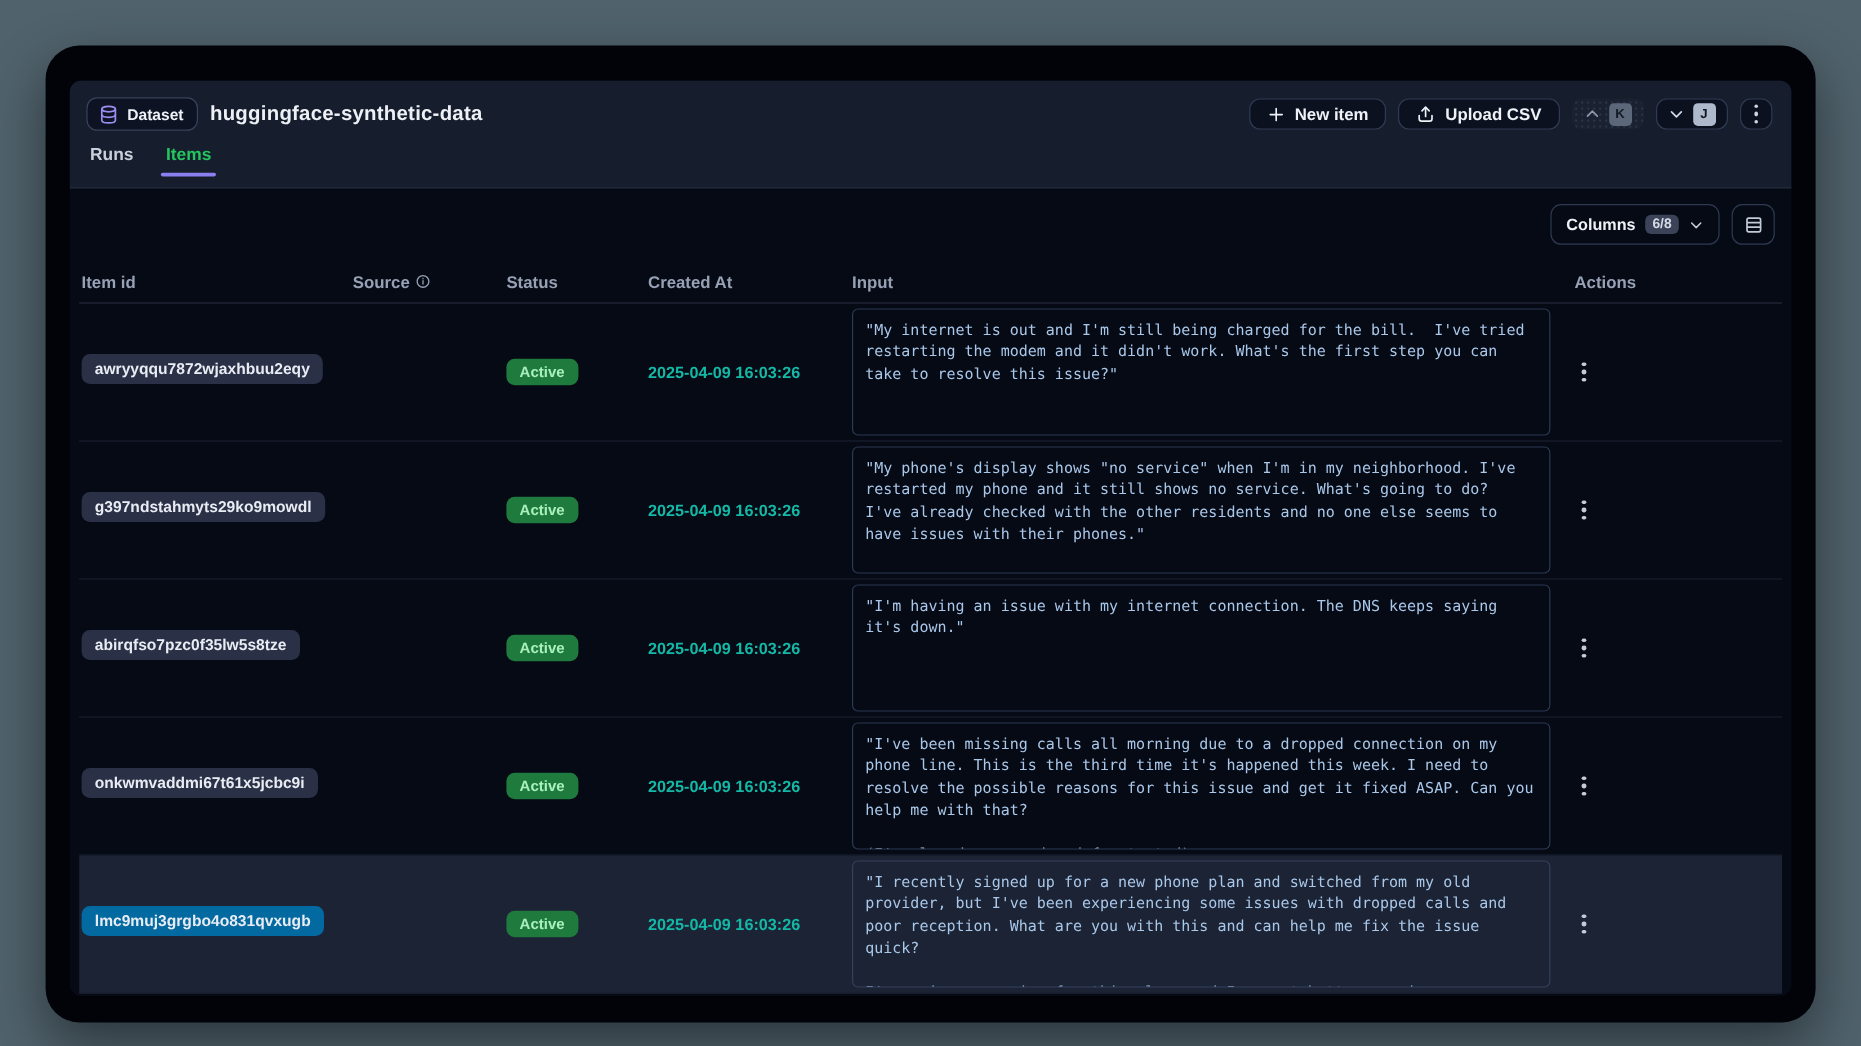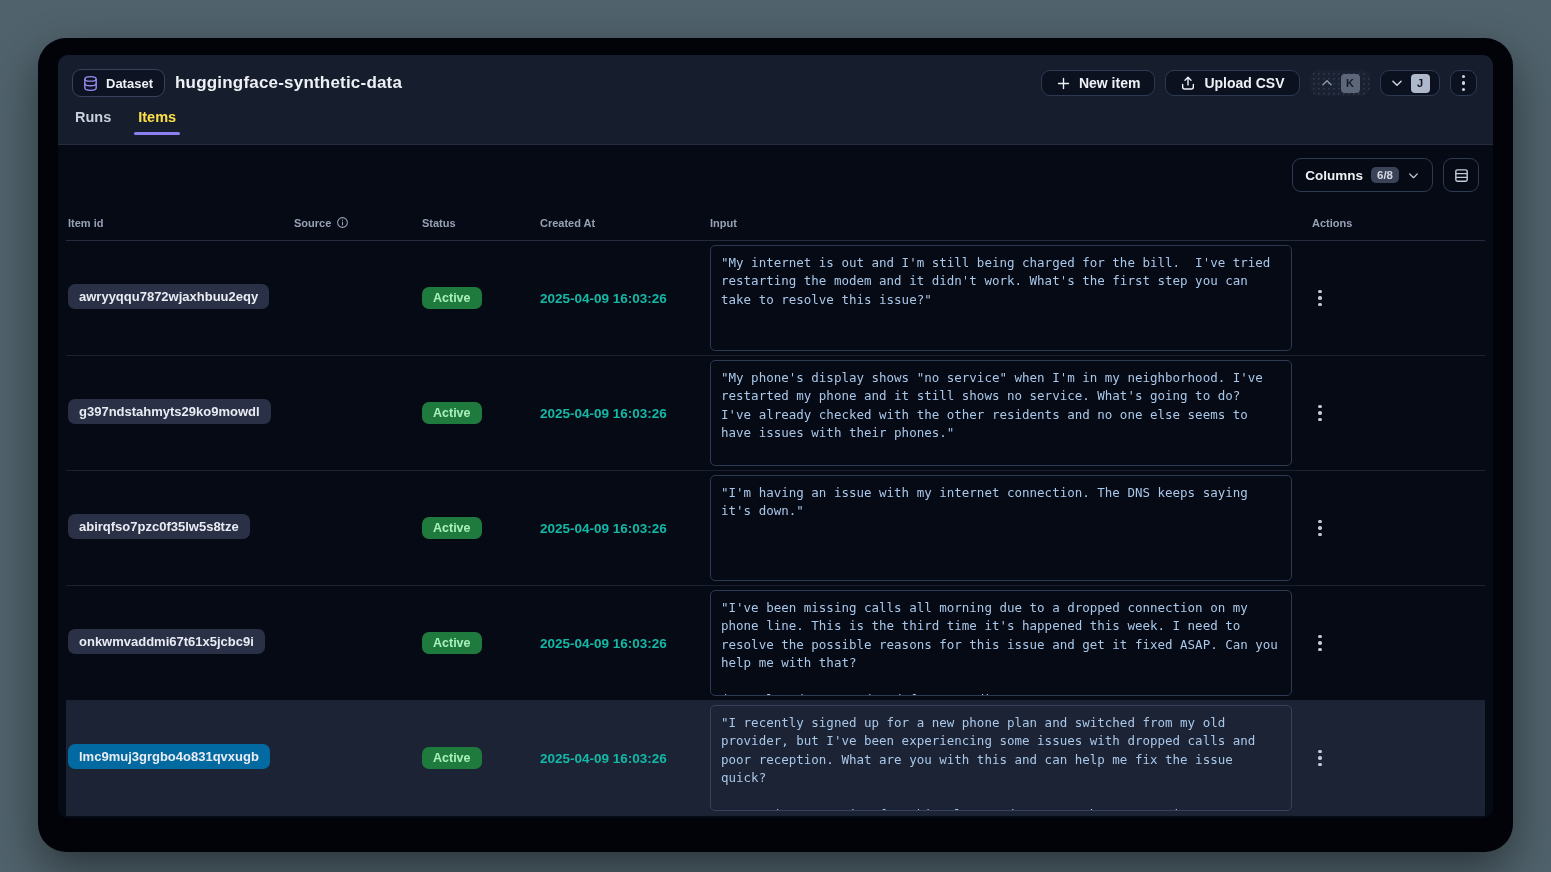--- a/index.html
+++ b/index.html
@@ -16,21 +16,21 @@
     background:#010309;
     border-radius:28px;
     padding:17px 20px 34px 20px;
     box-shadow:0 18px 45px rgba(0,0,0,.45);
   }
   .app {
     width:100%; height:100%;
     border-radius:10px;
     overflow:hidden;
     background:#060a15;
-    display:flex; flex-direction:column;
+    display:flex; flex-direction:column;margin-top:12px;
   }
   
   .app-header {
     background:#161d2c;
     padding:11px 16px 0 14px;
     border-bottom:1px solid #242c3e;
     flex:0 0 90px;
     display:flex; flex-direction:column;
   }
   .title-row { display:flex; align-items:center; height:34px; }
@@ -66,21 +66,21 @@
   .keycap.k { background:#5c6779; color:#141a26; }
   .keycap.j { background:#aeb9cc; color:#10151f; }
   .btn.icon-only { padding:0 11px; }
   .kebab-dots { display:flex; flex-direction:column; gap:3px; align-items:center; }
   .kebab-dots i { width:3.5px; height:3.5px; border-radius:50%; background:#cdd5e2; display:block; }
   .tabs { display:flex; gap:27px; margin-top:9px; padding-left:3px; }
   .tab {
     position:relative; padding-bottom:10px;
     color:#c9d0dc; font-size:14.5px; font-weight:700; cursor:pointer;
   }
-  .tab.active { color:#fde047; }
+  .tab.active { color:#22c55e; }
   .tab.active::after {
     content:""; position:absolute; left:-4px; right:-4px; bottom:0;
     height:3.5px; border-radius:3px; background:#8b7ff0;
   }
   
   .toolbar {
     flex:0 0 60px; display:flex; align-items:center;
     justify-content:flex-end; gap:10px; padding:0 14px;
   }
   .columns-btn {
@@ -98,21 +98,21 @@
   .sq-btn {
     width:36px; height:34px;
     display:inline-flex; align-items:center; justify-content:center;
     background:transparent; border:1px solid #2e3a52; border-radius:9px; cursor:pointer;
   }
   
   .table { flex:1 1 auto; padding:0 8px; display:flex; flex-direction:column; overflow:hidden; }
   .thead {
     display:flex; align-items:center; height:36px;
     border-bottom:1px solid #232b3c;
-    color:#97a1b5; font-size:11px; font-weight:600;
+    color:#97a1b5; font-size:14px; font-weight:600;
   }
   .th { display:flex; align-items:center; gap:5px; }
   .trow {
     display:flex; align-items:center; height:115px;
     border-bottom:1px solid #1a2130; flex:0 0 115px;
   }
   .trow.highlight { background:#1b2334; }
   .col-id      { width:228px; padding-left:2px; }
   .col-source  { width:128px; }
   .col-status  { width:118px; }

